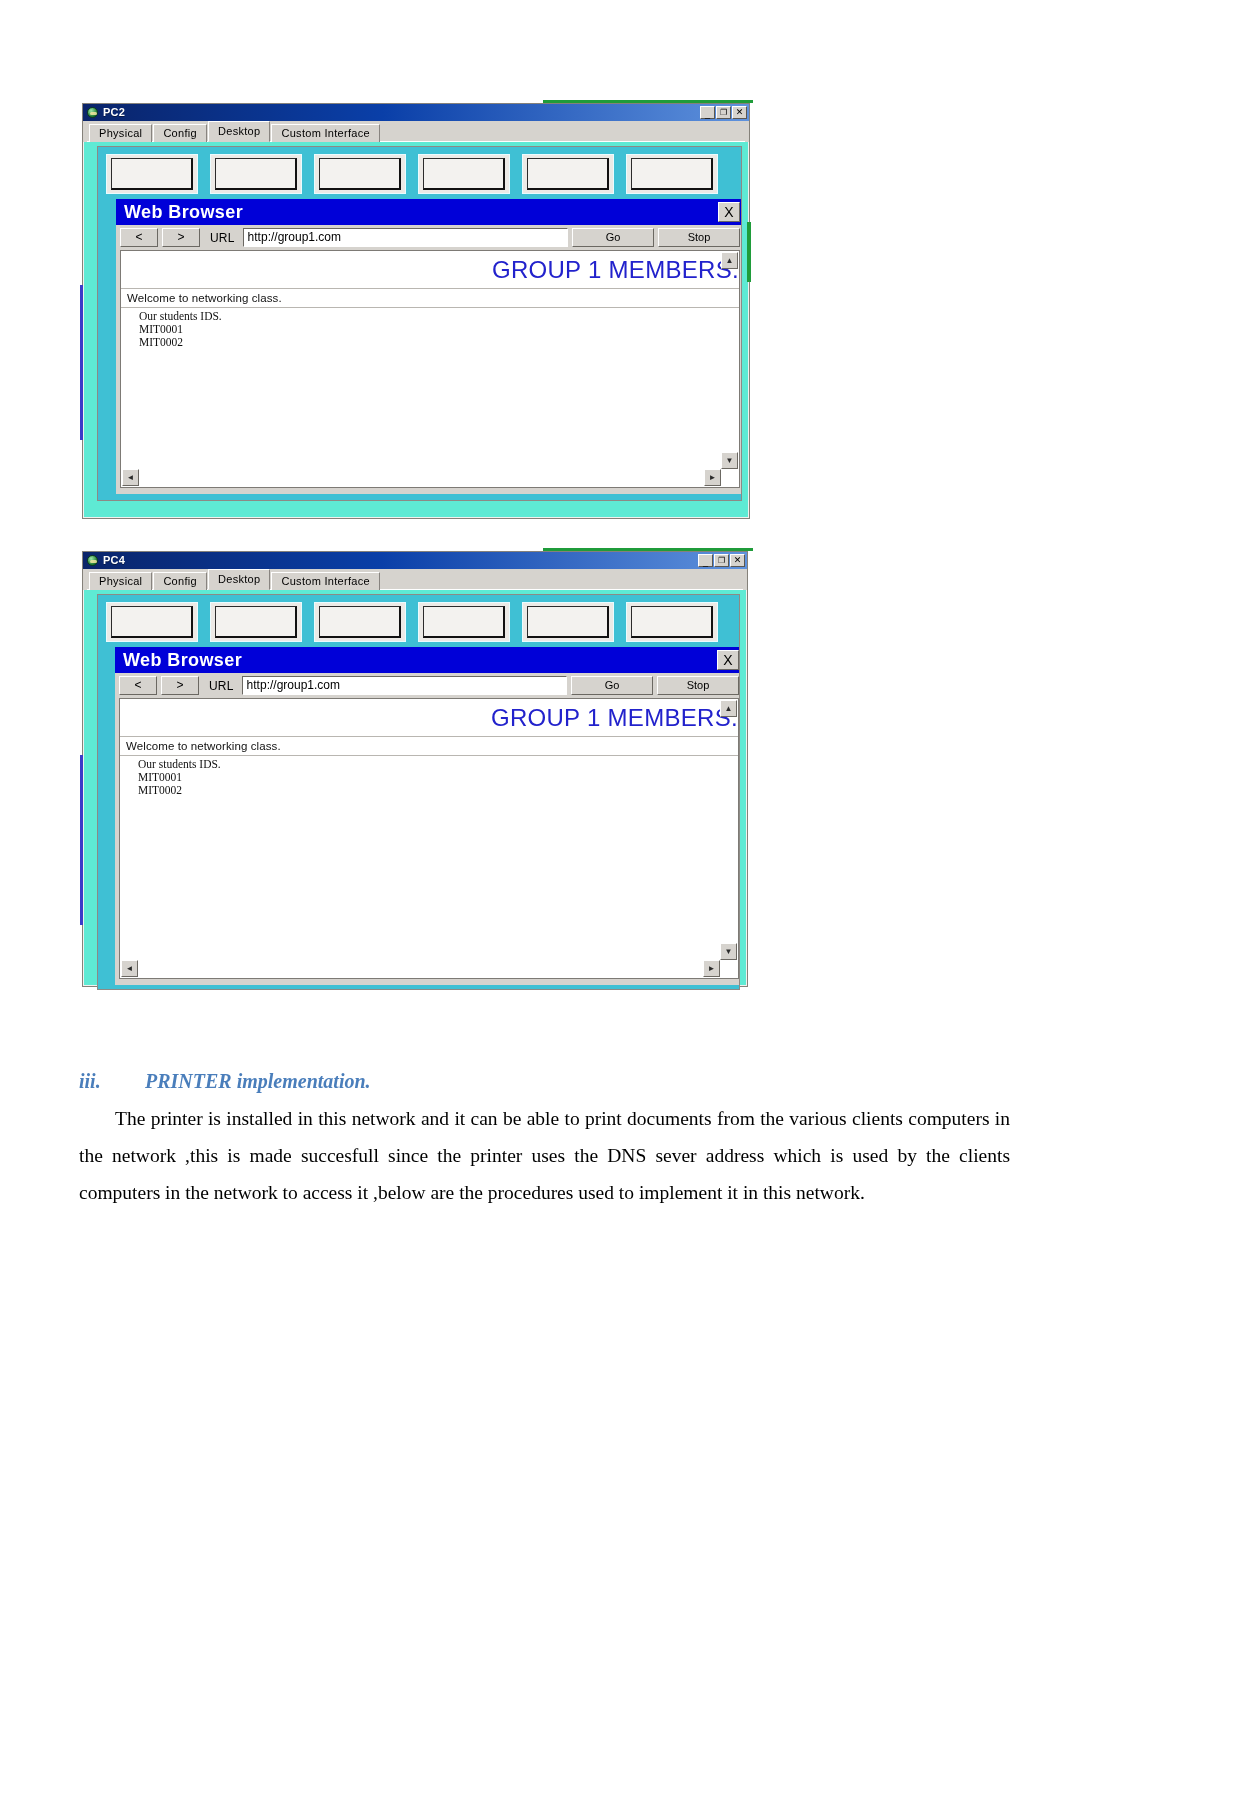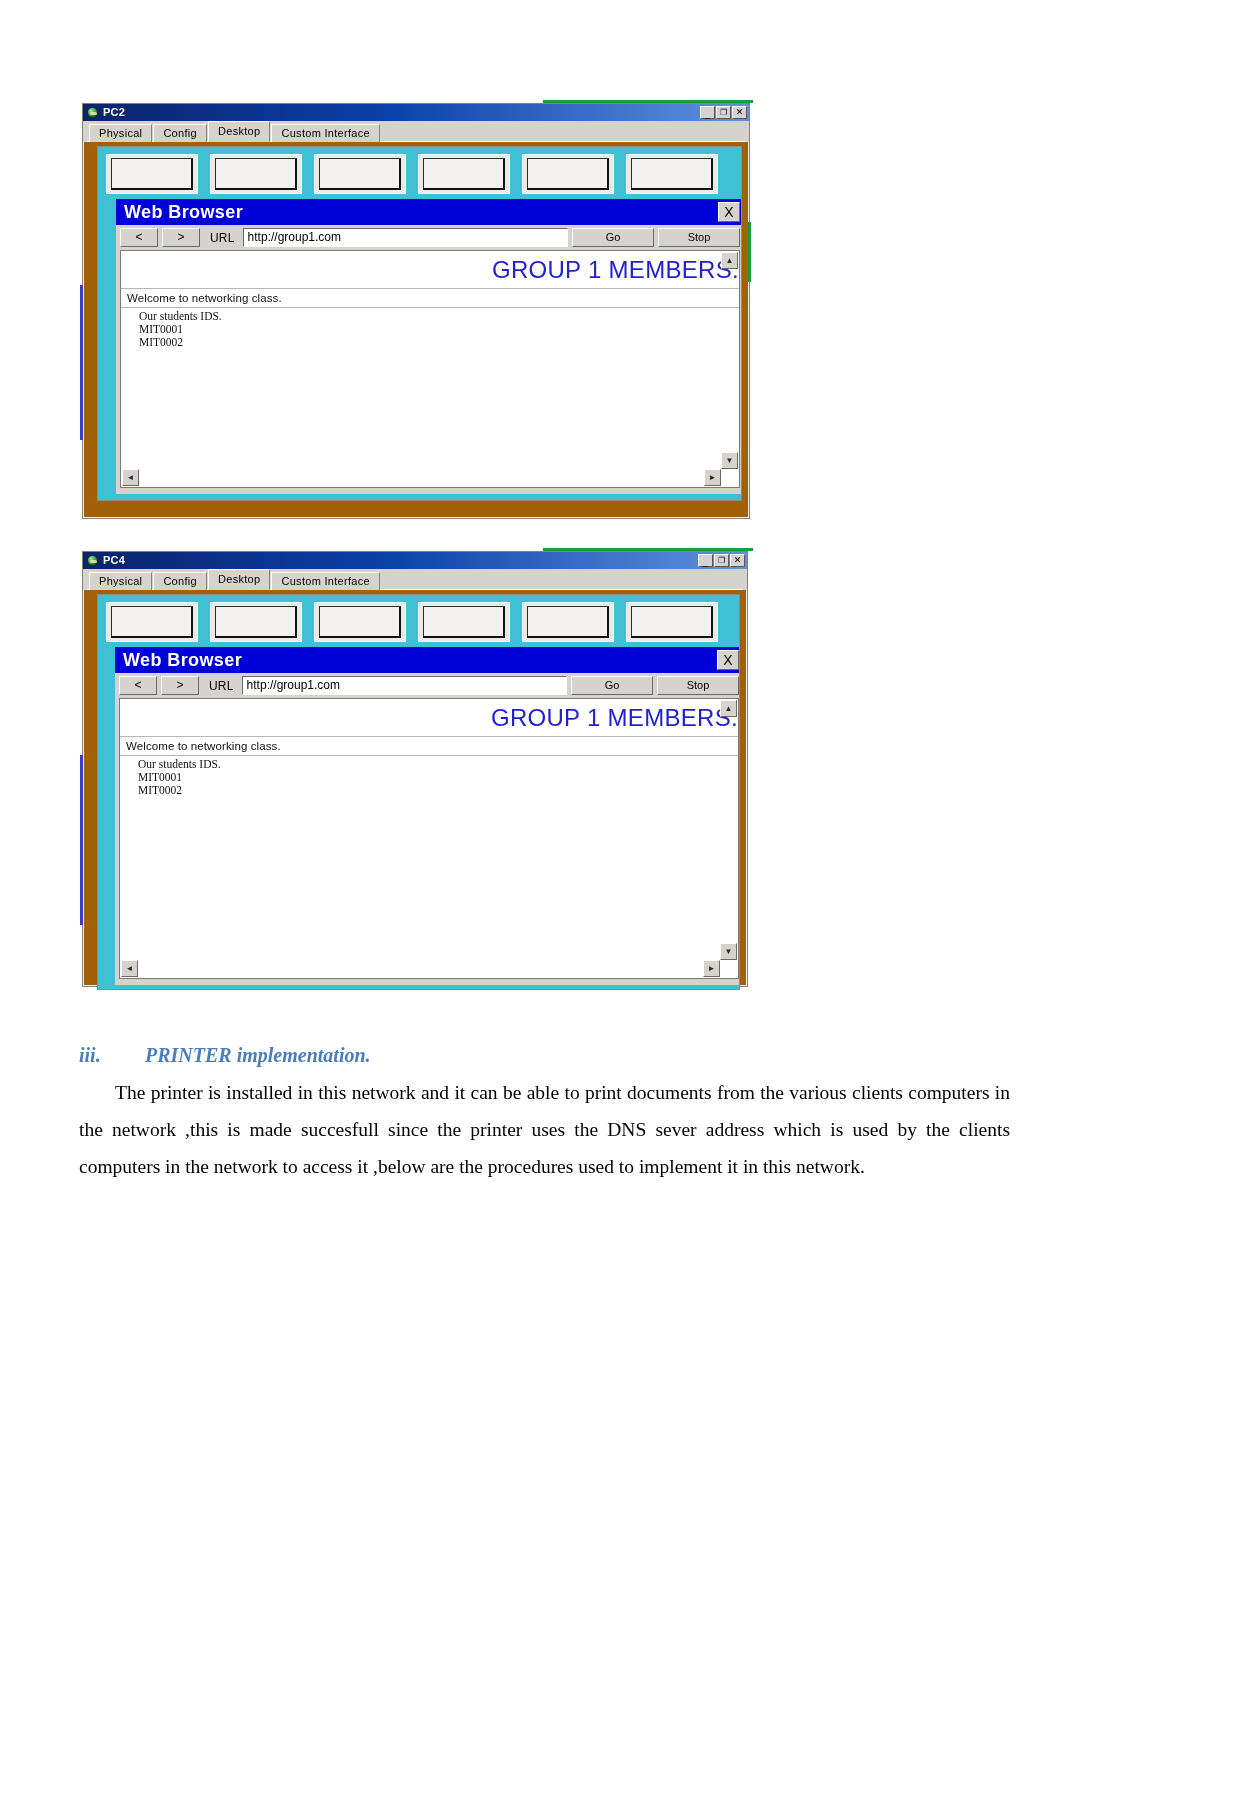--- a/index.html
+++ b/index.html
@@ -11,21 +11,21 @@
     font-family: "Liberation Serif", serif;
     position: relative;
     overflow: hidden;
   }
 
   .page { position: relative; width: 1241px; height: 1807px; padding: 0; }
 
   
   .pt-window {
     position: absolute;
-    background: #a16207;
+    background: #5eead4;
     border: 1px solid #85817a;
     box-shadow: 0 0 0 1px #f2f1ee inset;
   }
   .pt-greenline {
     position: absolute;
     top: -6px;
     height: 3px;
     background: #1f9c3a;
   }
   .pt-titlebar {
@@ -477,21 +477,21 @@
           <span class="sb-arrow sb-right">►</span>
         </div>
       </div>
     </div>
   </div>
 
   <div class="artifact" style="left:80px; top:755px; width:3px; height:170px; background:#3b3bc8;"></div>
 
   <div class="doc-text" style="left:79px; top:1038px; width:931px;">
 
-    <h3 class="sub" style="">
+    <h3 class="sub" style="margin-top:26px;">
       <span class="numeral">iii.</span><span>PRINTER implementation.</span>
     </h3>
 
     <p class="body indent" style="margin-top:2px;">The printer is installed in this network and it can be able to print documents from the various clients computers in the network ,this is made succesfull since the printer uses the DNS sever address which is used by the clients computers  in the network to access it ,below are the procedures used to implement it in this network.</p>
 
 
   </div>
 
 </div>
 

